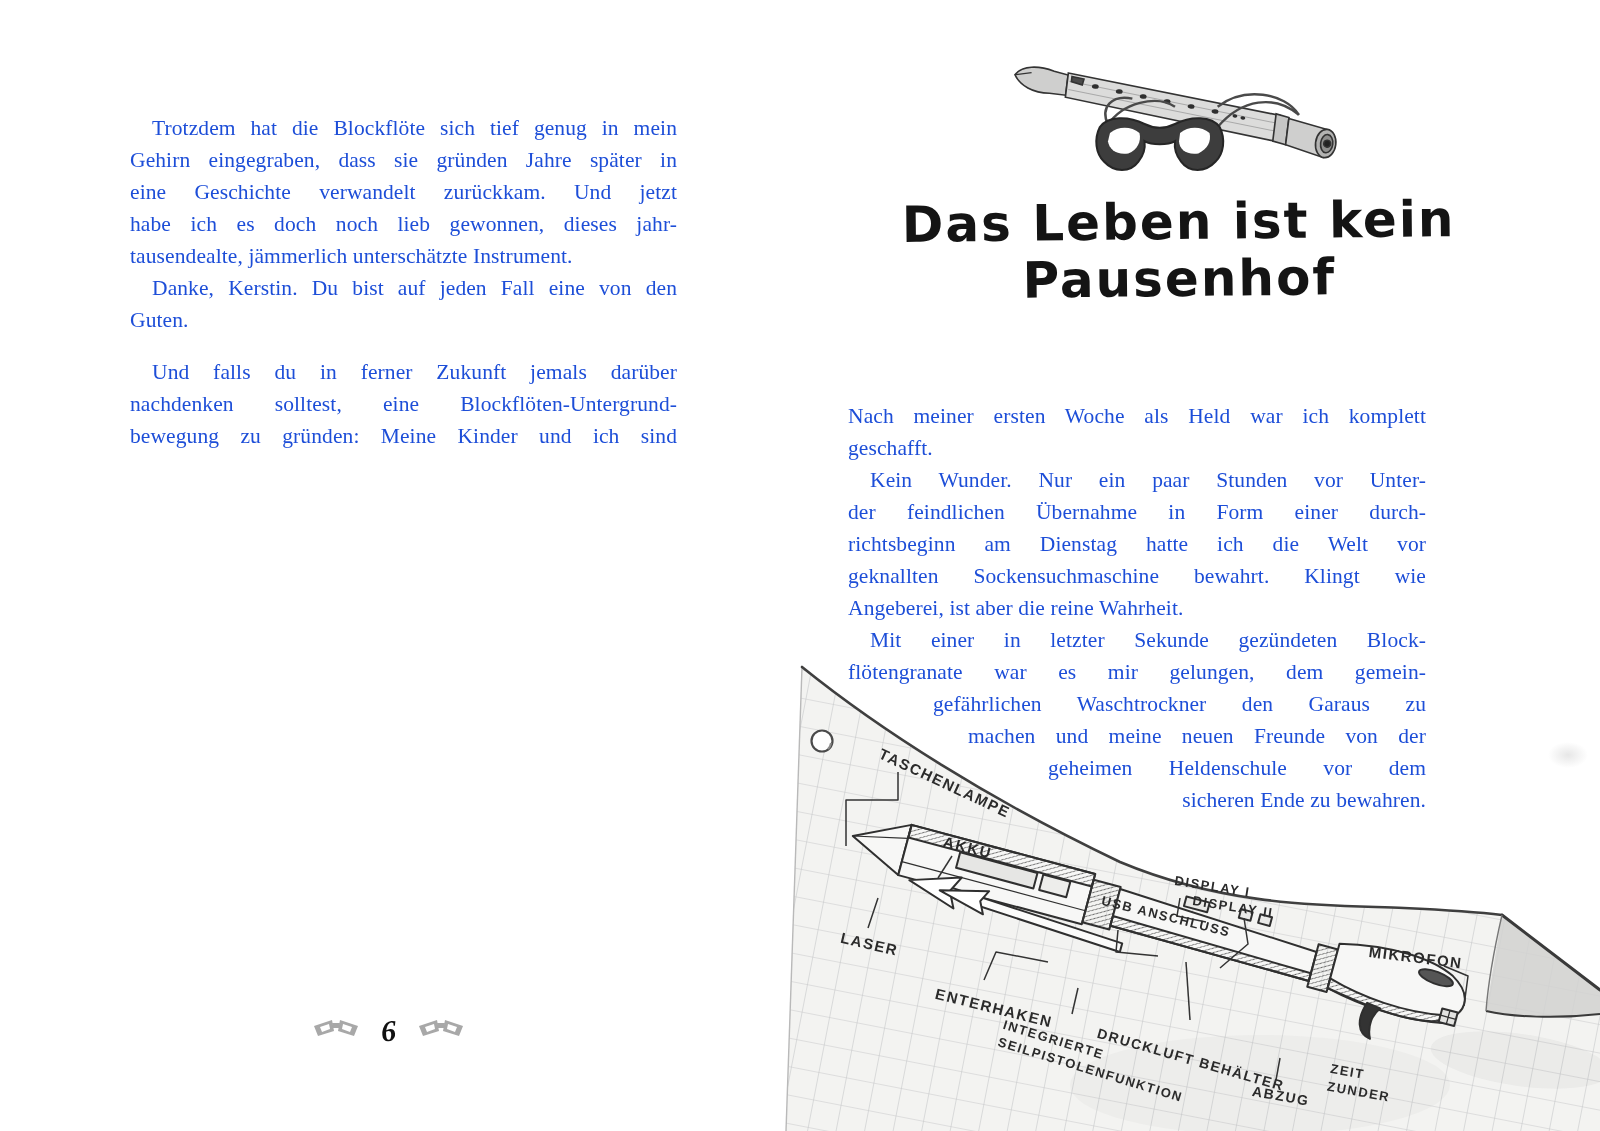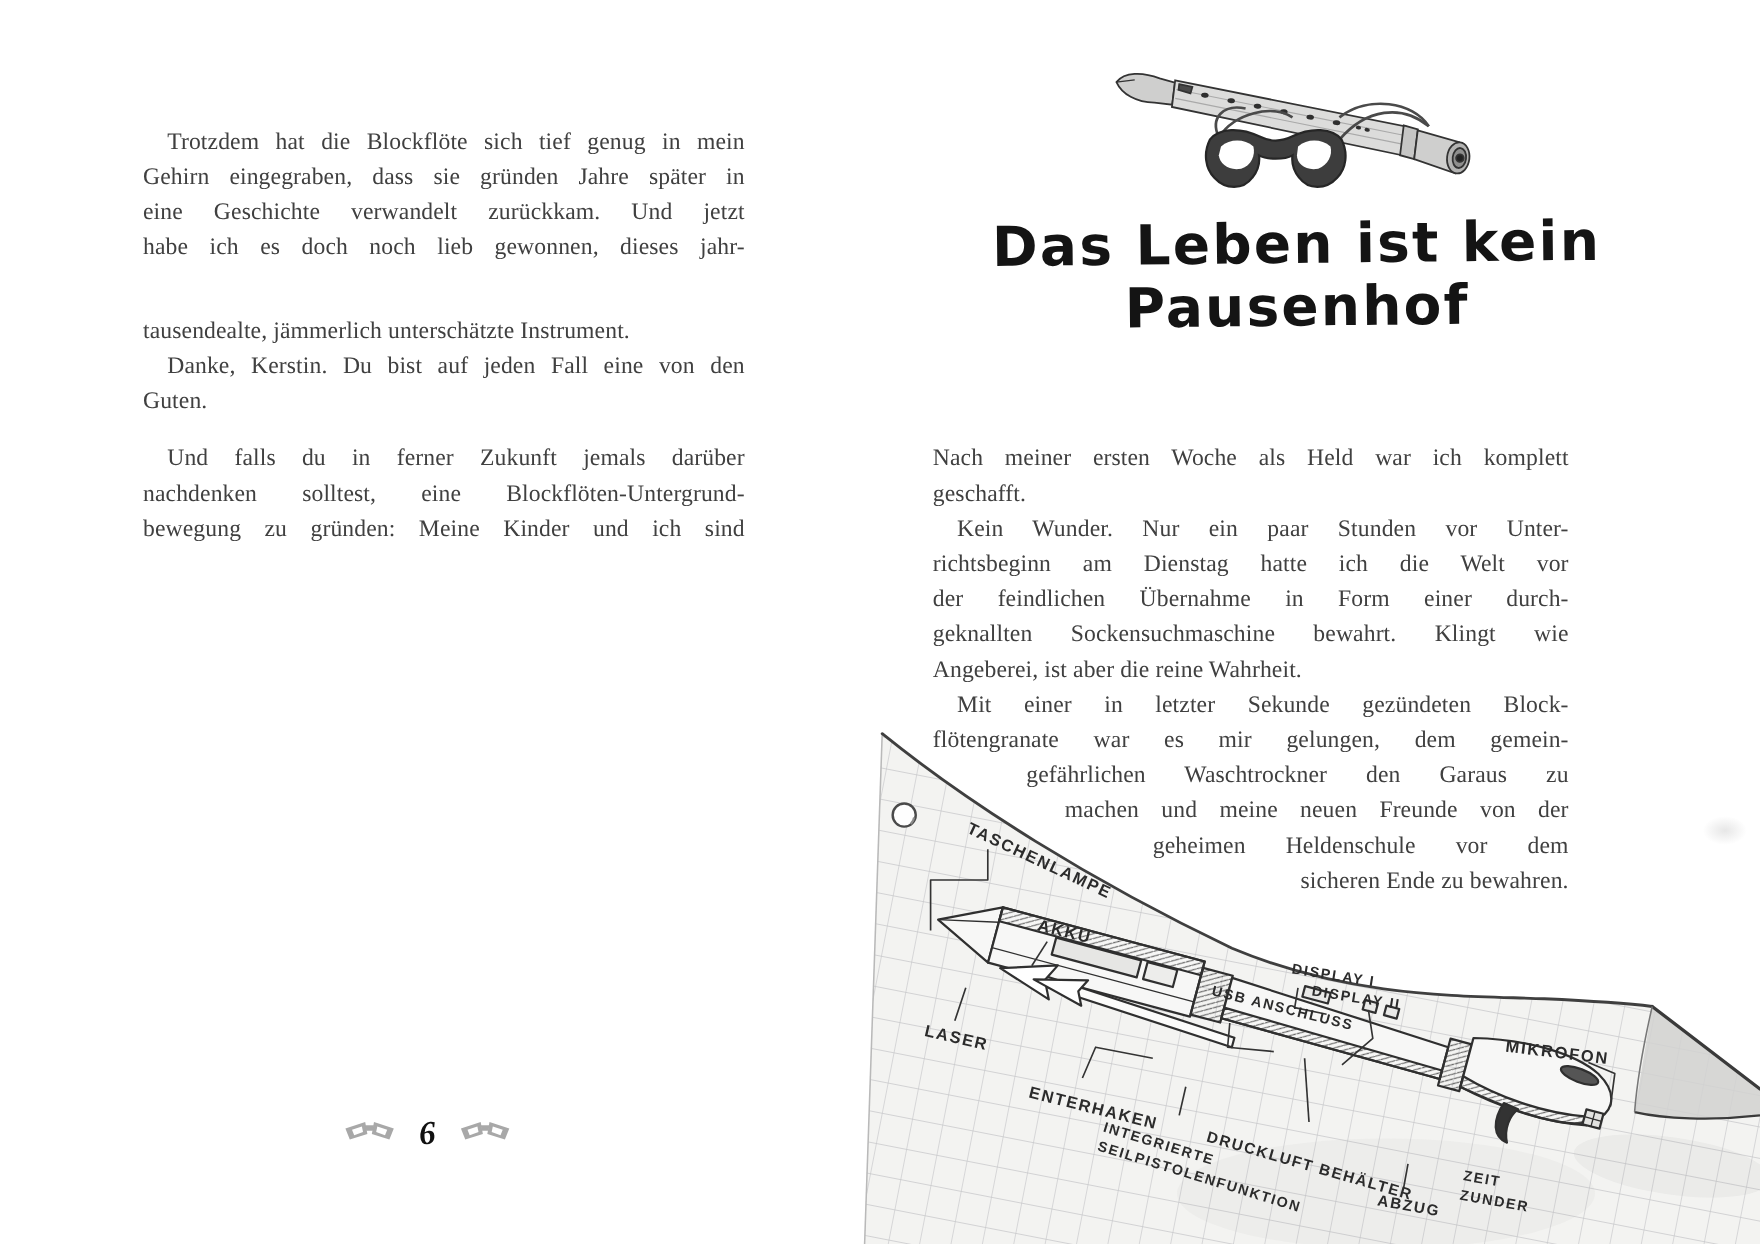--- a/index.html
+++ b/index.html
@@ -1,20 +1,20 @@
 <!DOCTYPE html>
 <html><head>
 <meta charset="utf-8">
 <style>
   html,body{margin:0;padding:0;}
   body{width:1600px;height:1131px;background:#ffffff;overflow:hidden;position:relative;
        font-family:"Liberation Serif", serif;color:#1c1c1c;}
   .abs{position:absolute;}
   
-  .textblock{font-size:21.5px;color:#404040;}
+  .textblock{font-size:21.5px;color:#1d4ed8;}
   .line{line-height:32px;text-align:justify;text-align-last:justify;white-space:normal;
         overflow:visible;letter-spacing:.1px;}
   .line-last{text-align-last:left;}
   .line-right{text-align:right;text-align-last:right;}
   
   .chapter-title{left:890px;top:194px;width:578px;text-align:center;
       font-family:"DejaVu Sans", sans-serif;font-weight:700;color:#141414;
       transform:rotate(-.6deg);}
   .chapter-title .t-line{font-size:50px;line-height:57px;letter-spacing:2px;}
   
@@ -30,21 +30,21 @@
       background:radial-gradient(closest-side,rgba(120,120,120,.18),rgba(120,120,120,0));}
 </style>
 </head>
 <body>
 
 <div class="abs textblock" style="left:130px;top:112px;width:547px;">
     <div class="line" style="padding-left: 22px;">Trotzdem hat die Blockflöte sich tief genug in mein</div>
     <div class="line" style="padding-left: 0px;">Gehirn eingegraben, dass sie gründen Jahre später in</div>
     <div class="line" style="padding-left: 0px;">eine Geschichte verwandelt zurückkam. Und jetzt</div>
     <div class="line" style="padding-left: 0px;">habe ich es doch noch lieb gewonnen, dieses jahr-</div>
-    <div class="line line-last" style="padding-left: 0px; margin-top: 44px;">tausendealte, jämmerlich unterschätzte Instrument.</div>
+    <div class="line line-last" style="padding-left: 0px;">tausendealte, jämmerlich unterschätzte Instrument.</div>
     <div class="line" style="padding-left: 22px;">Danke, Kerstin. Du bist auf jeden Fall eine von den</div>
     <div class="line line-last" style="padding-left: 0px;">Guten.</div>
     <div class="line" style="padding-left: 22px; margin-top: 20px;">Und falls du in ferner Zukunft jemals darüber</div>
     <div class="line" style="padding-left: 0px;">nachdenken solltest, eine Blockflöten-Untergrund-</div>
     <div class="line" style="padding-left: 0px;">bewegung zu gründen: Meine Kinder und ich sind</div>
   </div>
 
 <div class="abs pagenum-row">
   <span>
     <svg width="46" height="22" viewBox="0 0 46 22">
@@ -205,22 +205,22 @@
       <div class="slabel" style="left: 1332px; top: 1060px; font-size: 13px; transform: rotate(10deg);">ZEIT
 ZUNDER</div>
       <div class="slabel" style="left: 1370px; top: 942px; font-size: 15px; transform: rotate(7deg);">MIKROFON</div>
     </div>
 </div>
 
 <div class="abs textblock" style="left:848px;top:400px;width:578px;z-index:3;">
     <div class="line" style="padding-left: 0px;">Nach meiner ersten Woche als Held war ich komplett</div>
     <div class="line line-last" style="padding-left: 0px;">geschafft.</div>
     <div class="line" style="padding-left: 22px;">Kein Wunder. Nur ein paar Stunden vor Unter-</div>
+    <div class="line" style="padding-left: 0px;">der feindlichen Übernahme in Form einer durch-</div>
     <div class="line" style="padding-left: 0px;">richtsbeginn am Dienstag hatte ich die Welt vor</div>
-    <div class="line" style="padding-left: 0px;">der feindlichen Übernahme in Form einer durch-</div>
     <div class="line" style="padding-left: 0px;">geknallten Sockensuchmaschine bewahrt. Klingt wie</div>
     <div class="line line-last" style="padding-left: 0px;">Angeberei, ist aber die reine Wahrheit.</div>
     <div class="line" style="padding-left: 22px;">Mit einer in letzter Sekunde gezündeten Block-</div>
     <div class="line" style="padding-left: 0px;">flötengranate war es mir gelungen, dem gemein-</div>
     <div class="line" style="padding-left: 85px;">gefährlichen Waschtrockner den Garaus zu</div>
     <div class="line" style="padding-left: 120px;">machen und meine neuen Freunde von der</div>
     <div class="line" style="padding-left: 200px;">geheimen Heldenschule vor dem</div>
     <div class="line line-right" style="padding-left: 250px;">sicheren Ende zu bewahren.</div>
   </div>
 

